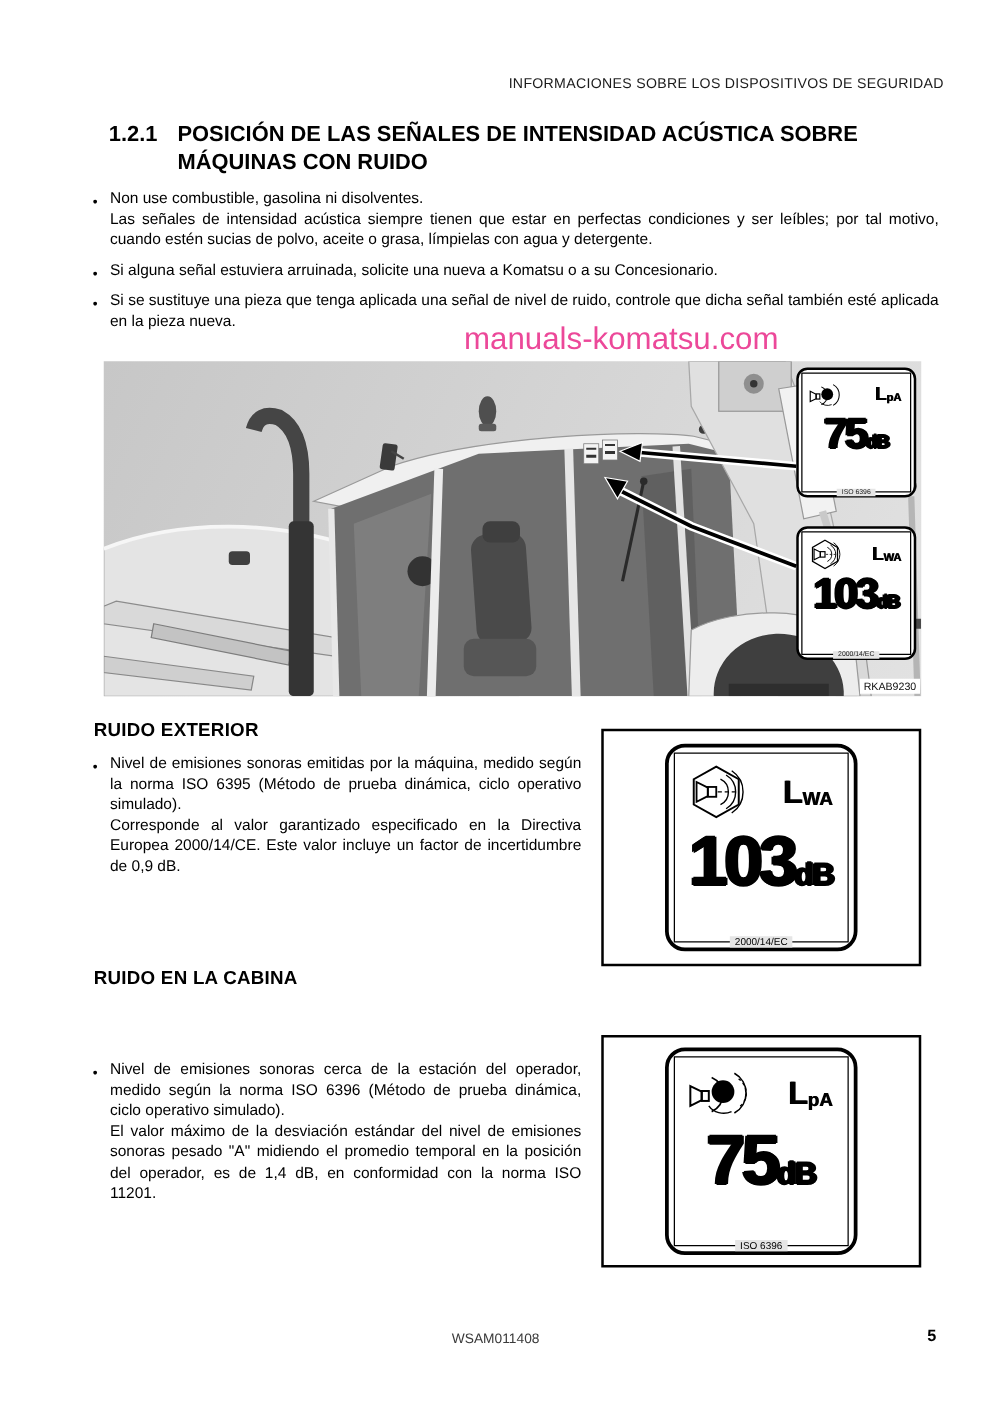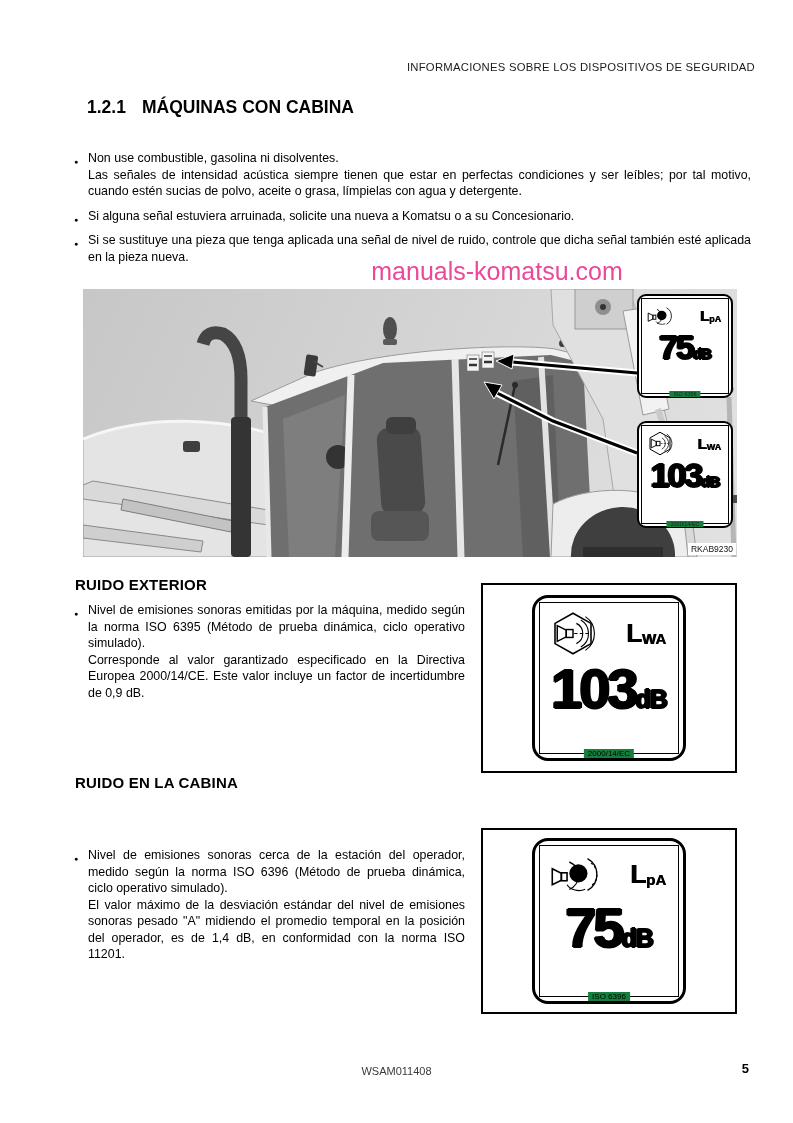--- a/index.html
+++ b/index.html
@@ -37,21 +37,21 @@
   
   .decal { background:#fff; border:3px solid #000; border-radius:16px; padding:4px; }
   .decal-inner { border:1.5px solid #000; height:100%; position:relative; display:flex; flex-direction:column; align-items:center; }
   .decal-row1 { display:flex; width:100%; align-items:center; justify-content:space-between; padding:8px 12px 0 10px; }
   .lsym { font-weight:bold; font-size:26px; line-height:1; text-shadow:.8px 0 #000; }
   .lsub { font-weight:bold; font-size:15px; vertical-align:-2px; text-shadow:.6px 0 #000; }
   .decal-num-row { margin-top:6px; white-space:nowrap; }
   .heavy { text-shadow:1.3px 0 #000,-1.3px 0 #000,0 .8px #000,0 -.8px #000; }
   .num { font-weight:bold; font-size:56px; letter-spacing:-3px; line-height:.95; }
   .unit { font-weight:bold; font-size:25px; letter-spacing:-1px; }
-  .std { position:absolute; bottom:-5px; left:50%; transform:translateX(-50%); background:#15803d; padding:0 4px; font-size:8px; white-space:nowrap; color:#000; }
+  .std { position:absolute; bottom:-5px; left:50%; transform:translateX(-50%); background:#e5e5e5; padding:0 4px; font-size:8px; white-space:nowrap; color:#000; }
 
   
   .label-box { position:absolute; width:256px; border:2px solid #000; background:#fff; display:flex; align-items:center; justify-content:center; }
   .label-box.exterior { left:481px; top:583px; height:190px; }
   .label-box.cabina  { left:481px; top:828px; height:186px; }
   .label-box .decal { width:154px; height:166px; }
 
   
   .mini { position:absolute; background:#fff; border:2px solid #000; border-radius:9px; padding:2px; }
   .mini-inner { border:1.5px solid #000; height:100%; position:relative; display:flex; flex-direction:column; align-items:center; }
@@ -77,21 +77,22 @@
 </head>
 <body>
 
 <div class="page">
 
   <div class="running-header">INFORMACIONES SOBRE LOS DISPOSITIVOS DE SEGURIDAD</div>
 
   <div class="title-block">
     <div class="title-num">1.2.1</div>
     <div class="title-text">
-      <div>MÁQUINAS CON CABINA</div>
+      <div>POSICIÓN DE LAS SEÑALES DE INTENSIDAD ACÚSTICA SOBRE</div>
+      <div>MÁQUINAS CON RUIDO</div>
     </div>
   </div>
 
   <ul class="blist intro-bullets">
     <li>
       <span class="para">Non use combustible, gasolina ni disolventes.</span>
       <span class="para">Las señales de intensidad acústica siempre tienen que estar en perfectas condiciones y ser leíbles; por tal motivo, cuando estén sucias de polvo, aceite o grasa, límpielas con agua y detergente.</span>
     </li>
     <li>
       <span class="para">Si alguna señal estuviera arruinada, solicite una nueva a Komatsu o a su Concesionario.</span>

